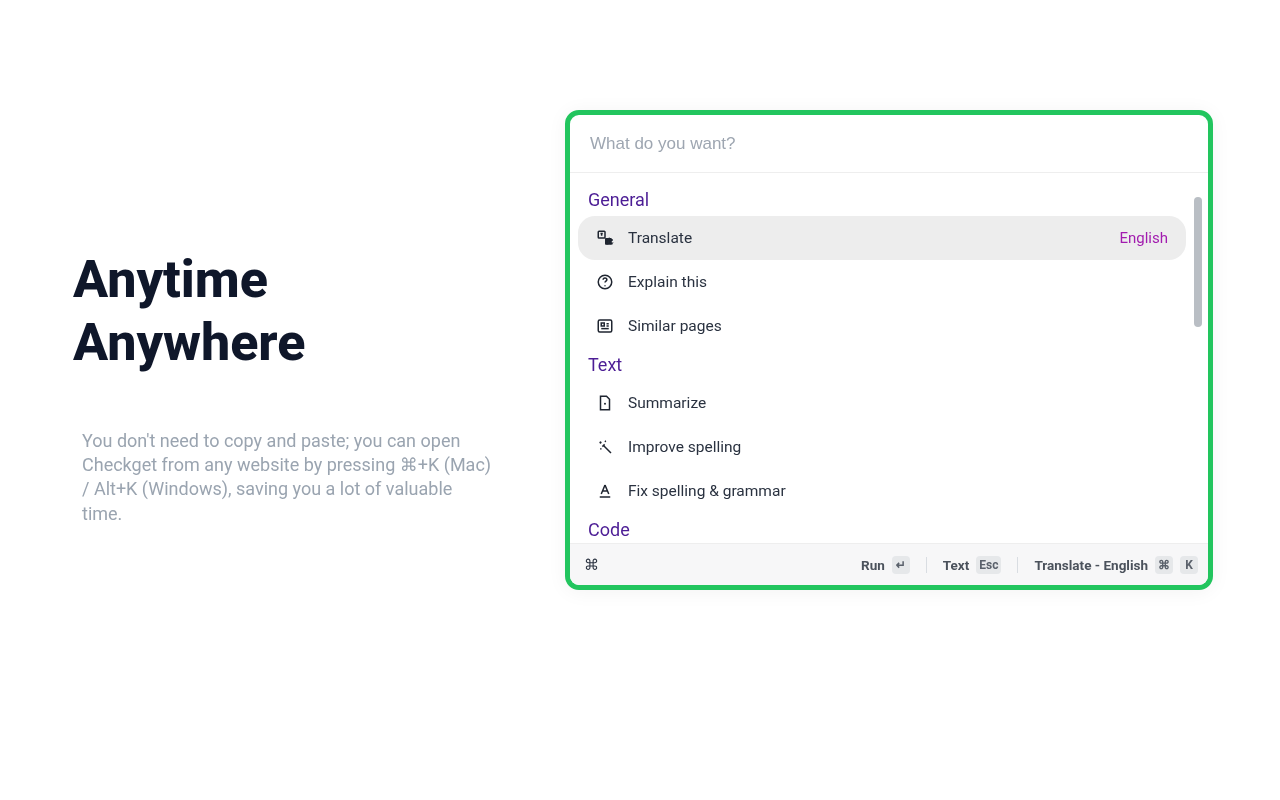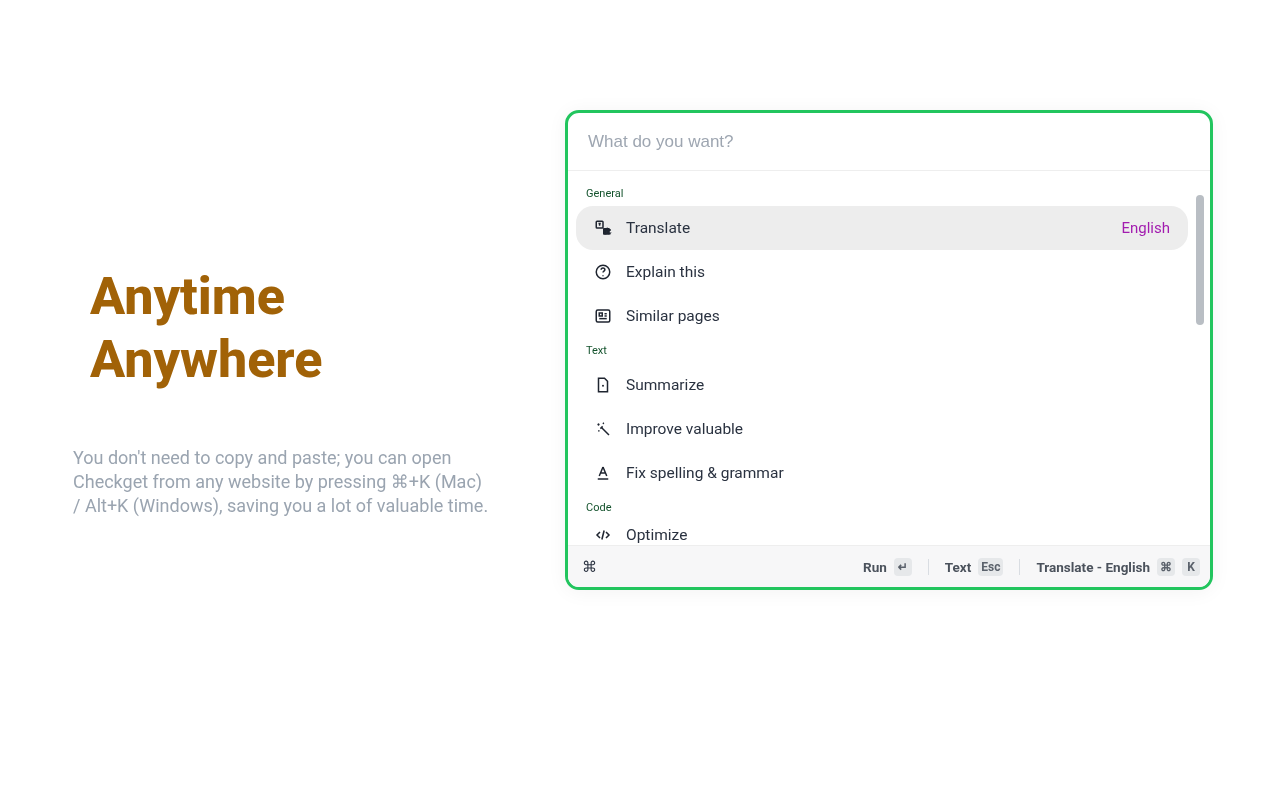--- a/index.html
+++ b/index.html
@@ -15,40 +15,40 @@
     position: relative;
     width: 1280px; height: 800px;
   }
   .left {
     position: absolute;
     left: 73px;
     top: 248px;
     width: 420px;
   }
   .left h1 {
-    margin: 17px;
+    margin: 0;
     font-size: 52px;
     font-weight: 800;
     line-height: 1.22;
-    color: #a16207;
+    color: #0f172a;
   }
   .left p {
-    margin: 54px 0 0 0;
+    margin: 54px 0 0 9px;
     font-size: 18px;
     line-height: 1.35;
     color: #9aa4b0;
   }
   .panel {
     position: absolute;
     left: 565px;
     top: 110px;
     width: 648px;
     height: 480px;
     background: #ffffff;
-    border: 3px solid #22c55e;
+    border: 5px solid #22c55e;
     border-radius: 14px;
     box-shadow: 0 2px 20px rgba(0,0,0,0.05);
     display: flex;
     flex-direction: column;
     overflow: hidden;
   }
   .search {
     flex: 0 0 58px;
     border-bottom: 1px solid #eeeeee;
     display: flex;
@@ -78,22 +78,22 @@
   .fake-scrollbar {
     position: absolute;
     right: 6px;
     top: 24px;
     width: 8px;
     height: 130px;
     background: #b9bec4;
     border-radius: 4px;
   }
   .section-label {
-    font-size: 11px;
-    color: #14532d;
+    font-size: 18px;
+    color: #4c1d95;
     padding: 6px 18px 6px 18px;
   }
   .item {
     display: flex;
     align-items: center;
     gap: 14px;
     height: 44px;
     padding: 0 18px 0 18px;
     margin: 0 8px;
     border-radius: 17px;
@@ -233,21 +233,21 @@
         <div class="item">
           <span class="icn">
             <svg viewBox="0 0 24 24" fill="none" stroke="currentColor" stroke-width="2">
               <path d="M5 5l2 2M5 7l2-2"></path>
               <path d="M12 4l1 1M12 5l1-1"></path>
               <path d="M6 14l1 1M6 15l1-1"></path>
               <line x1="10" y1="10" x2="20" y2="20"></line>
               <line x1="8.5" y1="11.5" x2="11.5" y2="8.5"></line>
             </svg>
           </span>
-          <span class="label">Improve valuable</span>
+          <span class="label">Improve spelling</span>
         </div>
 
         <div class="item">
           <span class="icn">
             <svg viewBox="0 0 24 24" fill="none" stroke="currentColor" stroke-width="2">
               <path d="M12 4l-5 12M12 4l5 12M9 12h6"></path>
               <line x1="5" y1="20" x2="19" y2="20"></line>
             </svg>
           </span>
           <span class="label">Fix spelling &amp; grammar</span>

